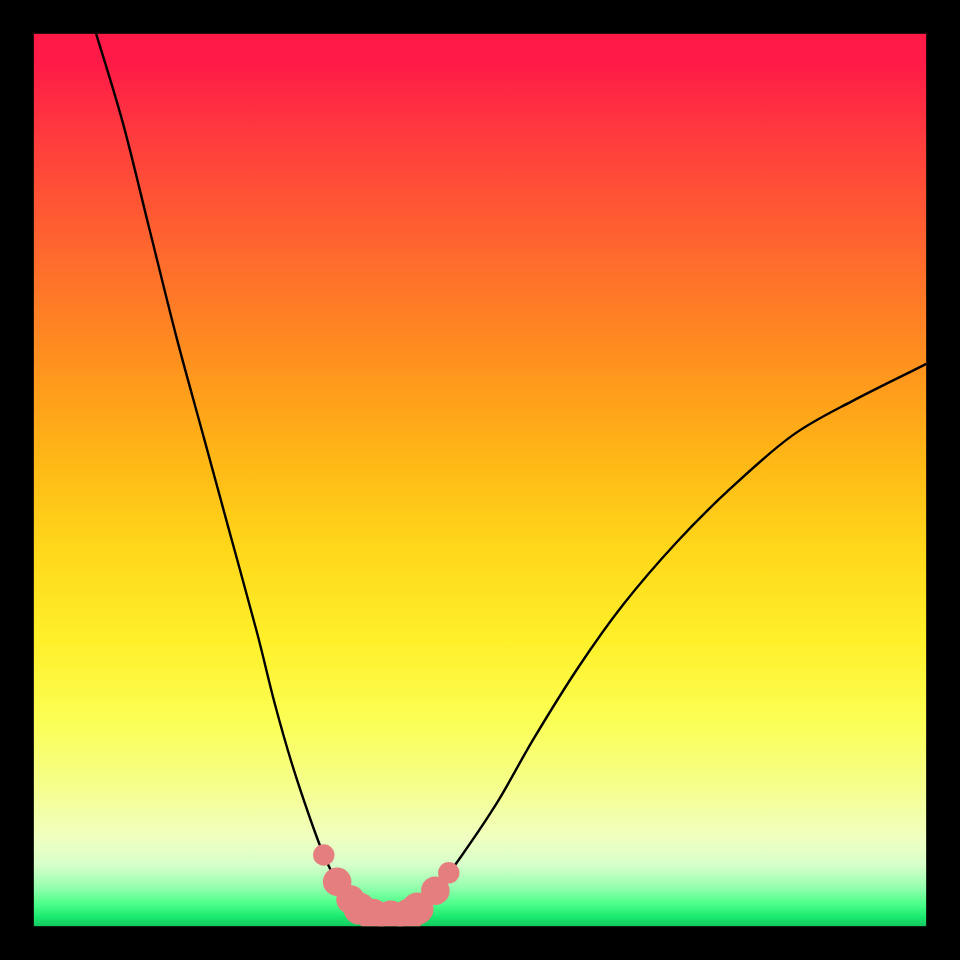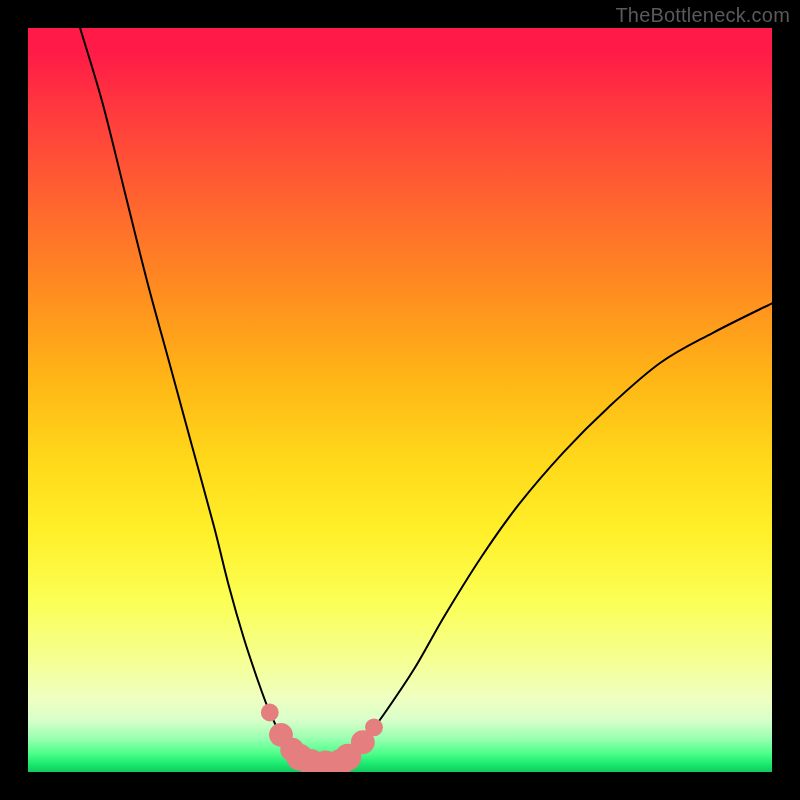--- a/index.html
+++ b/index.html
@@ -81,14 +81,13 @@
           <circle cx="271.56" cy="729.12" r="13.39" fill="#e57f7f"></circle>
           <circle cx="282.72" cy="734.33" r="13.39" fill="#e57f7f"></circle>
           <circle cx="297.60" cy="735.82" r="13.39" fill="#e57f7f"></circle>
           <circle cx="312.48" cy="734.33" r="13.39" fill="#e57f7f"></circle>
           <circle cx="319.92" cy="729.12" r="13.39" fill="#e57f7f"></circle>
           <circle cx="334.80" cy="714.24" r="11.90" fill="#e57f7f"></circle>
           <circle cx="345.96" cy="699.36" r="8.93" fill="#e57f7f"></circle>
         </g>
     </svg>
   </div>
-  <div class="watermark">TheBottleneck.com</div>
 </div>
 
 </body></html>

